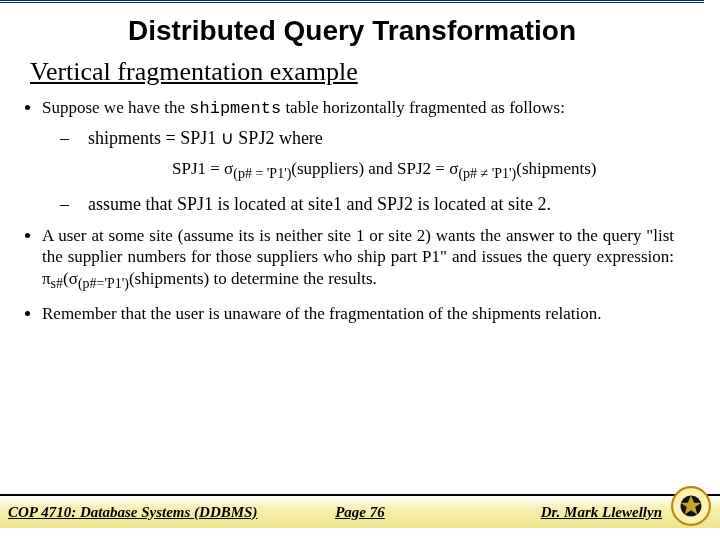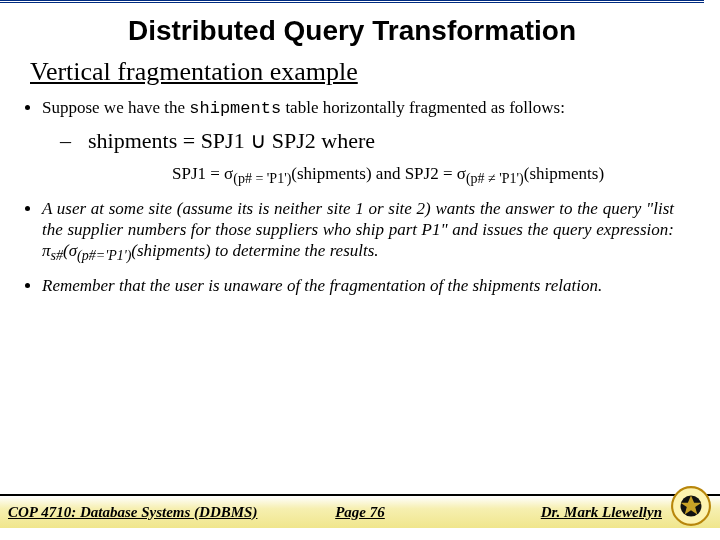--- a/index.html
+++ b/index.html
@@ -41,36 +41,36 @@
     font-size: 17px;
     line-height: 1.25;
     margin-bottom: 10px;
   }
   ul.sub {
     list-style: none;
     margin: 8px 0 8px 18px;
     padding: 0;
   }
   ul.sub > li {
-    font-size: 22px;
+    font-size: 18px;
     margin-bottom: 8px;
   }
   ul.sub > li::before {
     content: "–";
     display: inline-block;
     width: 28px;
   }
   .formula {
     font-size: 17px;
     margin: 8px 0 10px 130px;
   }
   .mono { font-family: "Courier New", Courier, monospace; text-align: center; }
   .sigma { font-family: "Times New Roman", serif; }
   .subsc { font-size: 14px; vertical-align: sub; }
-  .justify { text-align: justify; font-style: italic; }
+  .justify { text-align: justify; }
   .footer {
     position: absolute;
     left: 0;
     bottom: 12px;
     width: 720px;
     height: 34px;
     border-top: 2px solid #000;
     background: linear-gradient(#fff 0%, #f6efb0 40%, #f0e68c 100%);
     box-sizing: border-box;
     display: flex;
@@ -109,22 +109,25 @@
   <div class="title">Distributed Query Transformation</div>
   <div class="subtitle">Vertical fragmentation example</div>
 
   <ul class="top">
     <li>
       <span>Suppose we have the </span><span class="mono">shipments</span><span> table horizontally fragmented as follows:</span>
       <ul class="sub">
         <li><span>shipments = SPJ1 ∪ SPJ2 where</span></li>
       </ul>
       <div class="formula">
-        <span class="sigma">SPJ1 = σ</span><span class="subsc">(p# = 'P1')</span><span>(shipments)  and SPJ2 = σ</span><span class="subsc">(p# ≠ 'P1')</span><span>(shipments)</span>
+        <span class="sigma">SPJ1 = σ</span><span class="subsc">(p# = 'P1')</span><span>(suppliers)  and SPJ2 = σ</span><span class="subsc">(p# ≠ 'P1')</span><span>(shipments)</span>
       </div>
+      <ul class="sub">
+        <li><span>assume that SPJ1 is located at site1 and SPJ2 is located at site 2.</span></li>
+      </ul>
     </li>
     <li class="justify">
       <span>A user at some site (assume its is neither site 1 or site 2) wants the answer to the query "list the supplier numbers for those suppliers who ship part P1" and issues the query expression: π</span><span class="subsc">s#</span><span>(σ</span><span class="subsc">(p#='P1')</span><span>(shipments) to determine the results.</span>
     </li>
     <li class="justify">Remember that the user is unaware of the fragmentation of the shipments relation.</li>
   </ul>
 
   <div class="footer">
     <span class="fl">COP 4710: Database Systems (DDBMS)</span>
     <span class="fc">Page 76</span>

